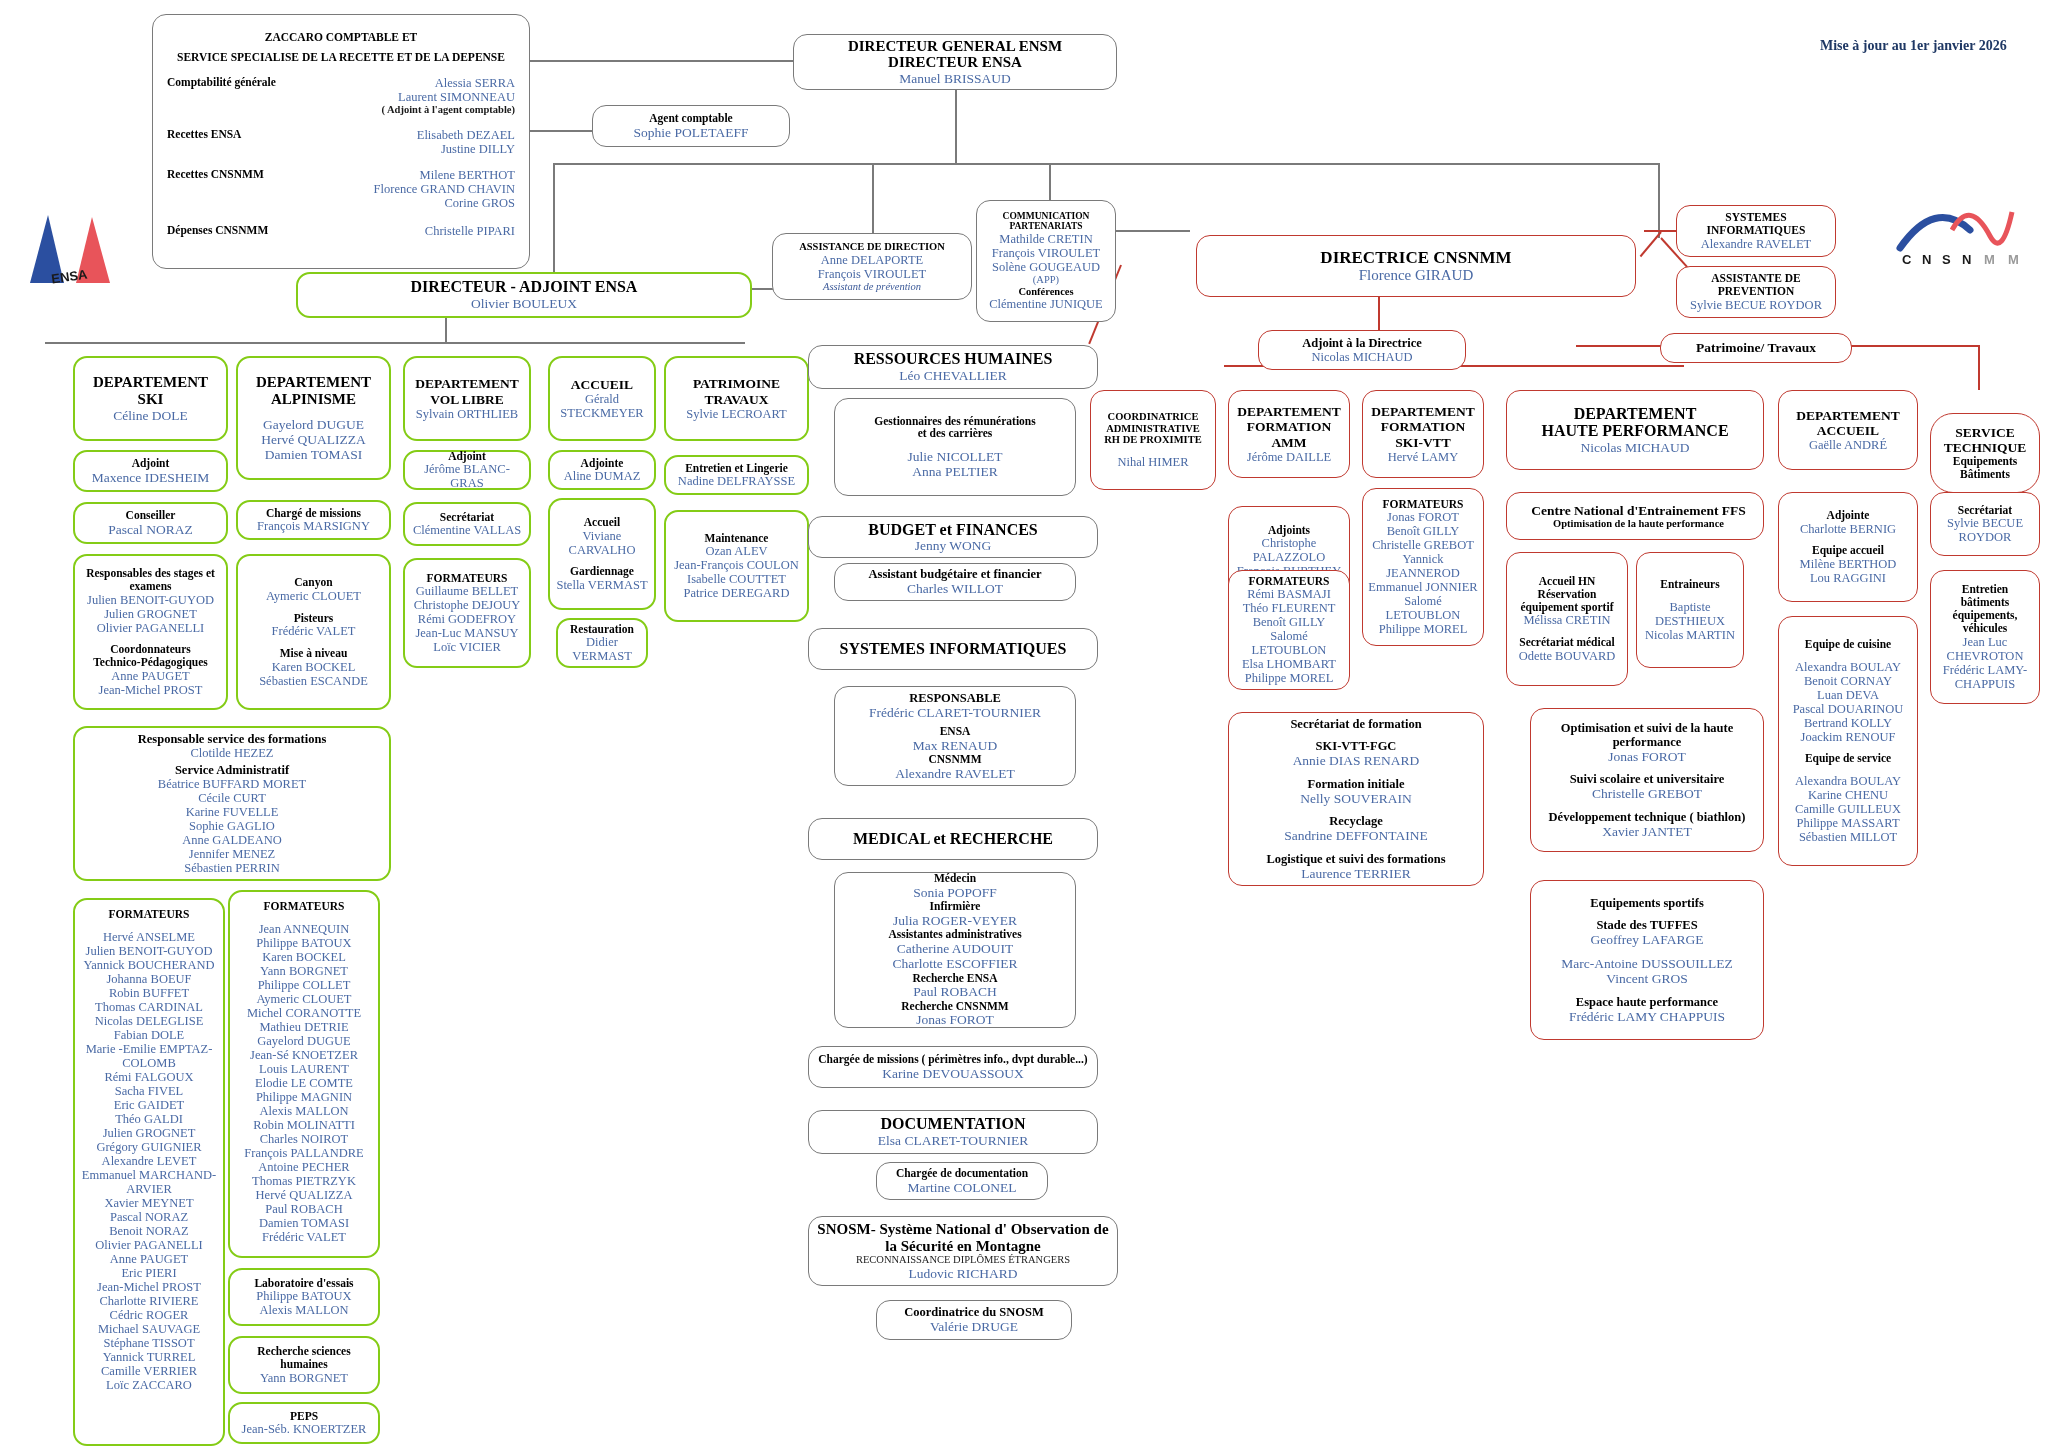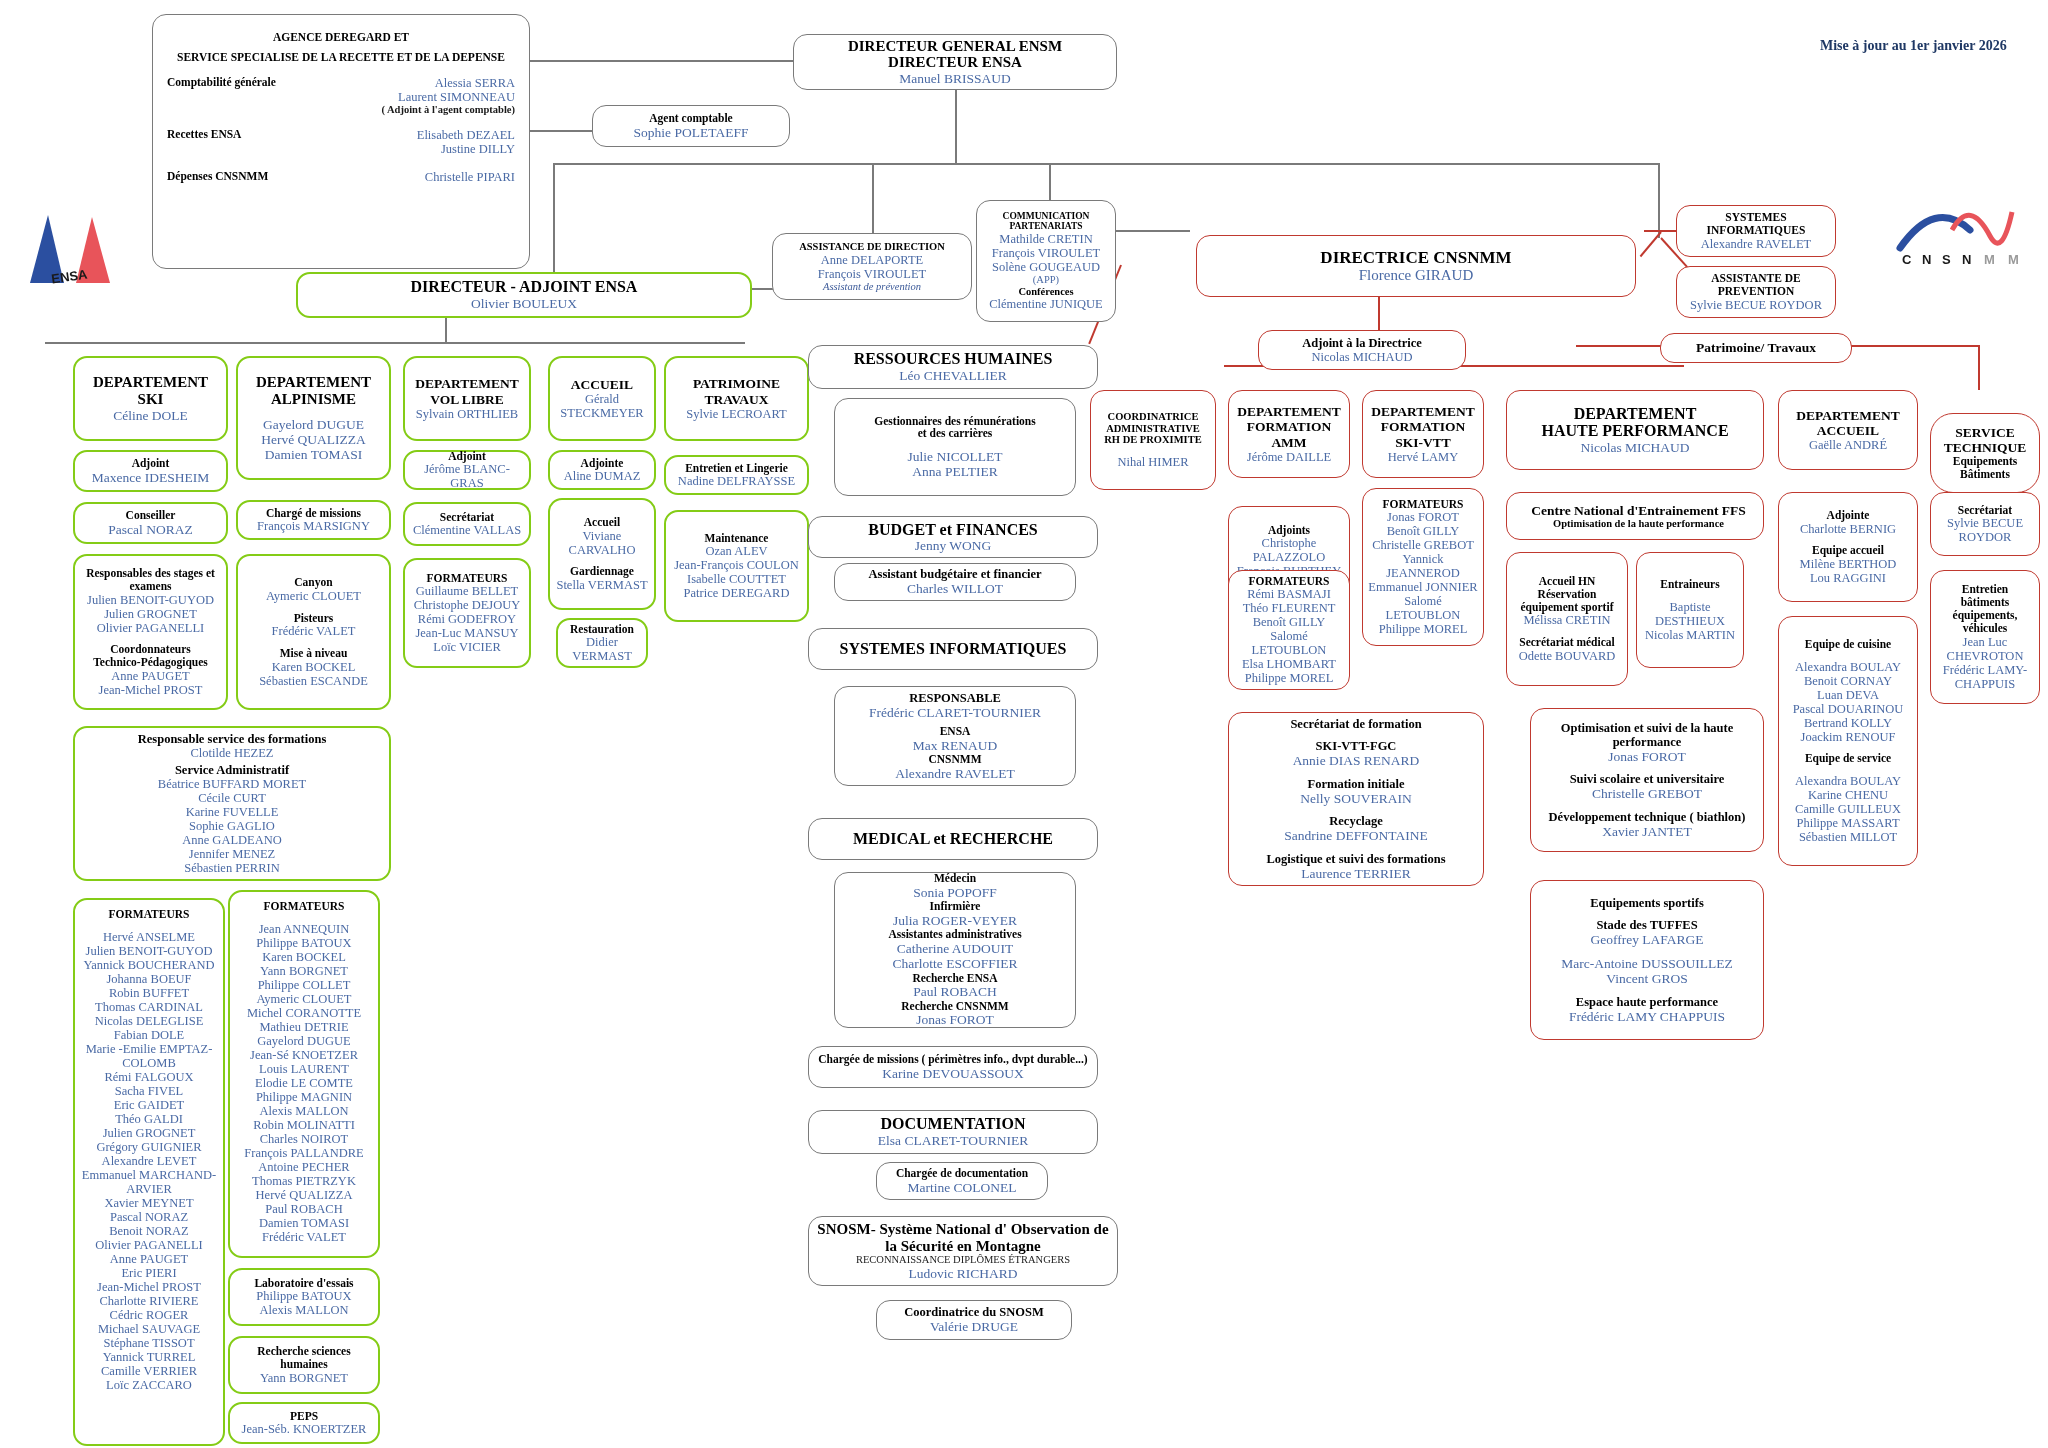--- a/index.html
+++ b/index.html
@@ -91,36 +91,44 @@
       <text x="52" y="74" font-family="Liberation Sans, sans-serif" font-size="13" font-weight="bold" fill="#1a1a1a">S</text>
       <text x="72" y="74" font-family="Liberation Sans, sans-serif" font-size="13" font-weight="bold" fill="#1a1a1a">N</text>
       <text x="94" y="74" font-family="Liberation Sans, sans-serif" font-size="13" font-weight="bold" fill="#9a9a9a">M</text>
       <text x="118" y="74" font-family="Liberation Sans, sans-serif" font-size="13" font-weight="bold" fill="#9a9a9a">M</text>
     </svg>
   </div>
 
   <div class="stamp" style="left:1820px;top:38px;">Mise à jour au 1er janvier 2026</div>
 
   <div class="box grey" style="left:152px;top:14px;width:378px;height:255px;padding:10px 14px;justify-content:flex-start;">
-    <div class="ttl f11" style="margin-top:6px">AGENCE DEREGARD  ET</div>
+    <div class="ttl f11" style="margin-top:6px">ZACCARO COMPTABLE  ET</div>
     <div class="ttl f11" style="margin-top:7px">SERVICE SPECIALISE DE LA RECETTE ET DE LA DEPENSE</div>
     <div style="width:100%;margin-top:8px">
       <div class="rowlbl" style="margin-top:4px">
         <div class="lab f11">Comptabilité générale</div>
         <div class="val f12">
           <div>Alessia SERRA</div>
           <div>Laurent SIMONNEAU</div>
           <div class="f10" style="font-weight:bold;color:#1a1a1a">( Adjoint à l'agent comptable)</div>
         </div>
       </div>
       <div class="rowlbl" style="margin-top:12px">
         <div class="lab f11">Recettes  ENSA</div>
         <div class="val f12">
           <div>Elisabeth DEZAEL</div>
           <div>Justine DILLY</div>
+        </div>
+      </div>
+      <div class="rowlbl" style="margin-top:12px">
+        <div class="lab f11">Recettes CNSNMM</div>
+        <div class="val f12">
+          <div>Milene BERTHOT</div>
+          <div>Florence GRAND CHAVIN</div>
+          <div>Corine GROS</div>
         </div>
       </div>
       <div class="rowlbl" style="margin-top:14px">
         <div class="lab f11">Dépenses CNSNMM</div>
         <div class="val f12">
           <div>Christelle PIPARI</div>
         </div>
       </div>
     </div>
   </div>

